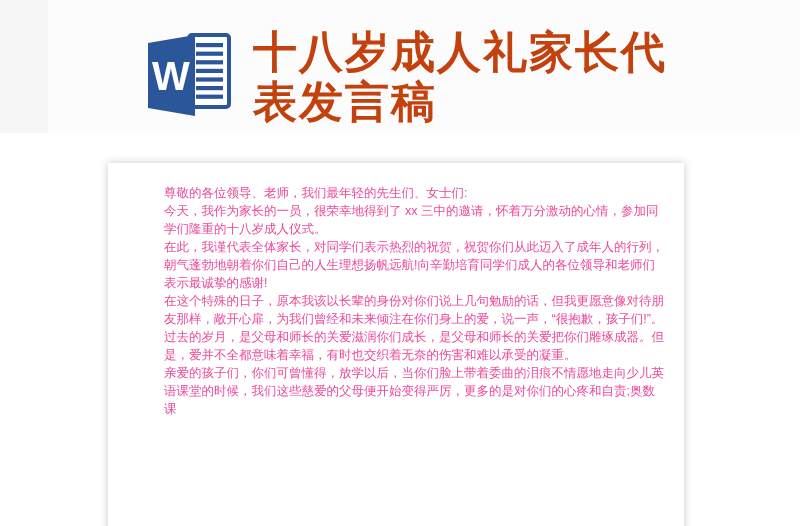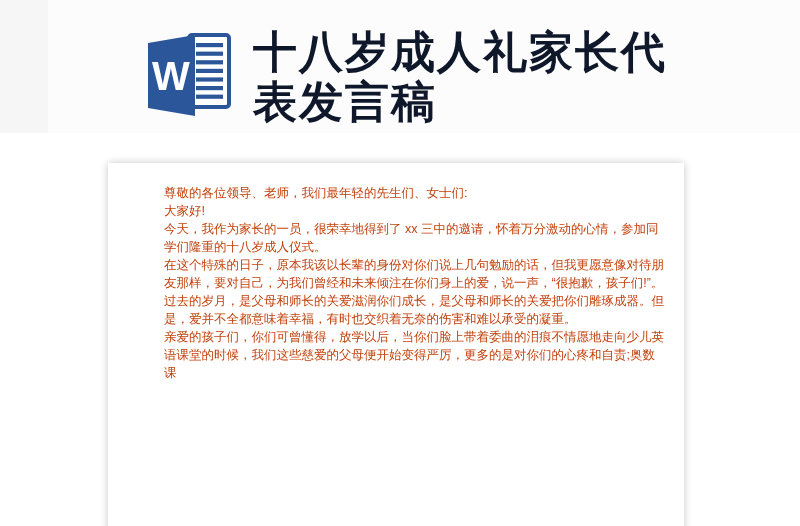--- a/index.html
+++ b/index.html
@@ -21,36 +21,36 @@
   }
   .header {
     position: absolute; left: 140px; top: 27px;
     display: flex; align-items: flex-start; gap: 21px;
   }
   .doc-icon { flex: 0 0 auto; margin-top: 5px; }
   .doc-icon svg { display: block; width: 92px; height: 86px; }
   .page-title {
     margin: 0; width: 446px;
     font-size: 44px; line-height: 50px;
-    font-weight: 700; color: #0f172a;
+    font-weight: 700; color: #c2410c;
     letter-spacing: 2px;
     word-break: break-all;
   }
   .sheet {
     position: absolute; left: 108px; top: 163px;
     width: 576px; height: 420px;
     background: #ffffff;
     box-shadow: 0 0 8px rgba(0,0,0,0.22);
     box-sizing: border-box;
     padding: 21px 20px 0 56px;
   }
   .doc-body p {
     margin: 0; padding: 0;
     font-size: 12.5px; line-height: 18px;
-    color: #c2410c;
+    color: #ec4899;
     text-align: left;
   }
 </style>
 </head>
 <body>
 
 <div class="top-band"></div>
 <div class="left-strip"></div>
 
 <header class="header">
@@ -69,18 +69,18 @@
       <polygon points="8,11 55,3 55,84 8,76" fill="#2b579a"></polygon>
       <text x="31" y="58" text-anchor="middle" font-size="40" font-weight="bold" fill="#ffffff" font-family="Liberation Sans, sans-serif">W</text>
     </svg>
   </div>
   <h1 class="page-title">十八岁成人礼家长代表发言稿</h1>
 </header>
 
 <div class="sheet">
   <div class="doc-body">
       <p>尊敬的各位领导、老师，我们最年轻的先生们、女士们:</p>
-      <p>大家好!</p>
       <p>今天，我作为家长的一员，很荣幸地得到了 xx 三中的邀请，怀着万分激动的心情，参加同学们隆重的十八岁成人仪式。</p>
-      <p>在这个特殊的日子，原本我该以长辈的身份对你们说上几句勉励的话，但我更愿意像对待朋友那样，要对自己，为我们曾经和未来倾注在你们身上的爱，说一声，“很抱歉，孩子们!”。过去的岁月，是父母和师长的关爱滋润你们成长，是父母和师长的关爱把你们雕琢成器。但是，爱并不全都意味着幸福，有时也交织着无奈的伤害和难以承受的凝重。</p>
+      <p>在此，我谨代表全体家长，对同学们表示热烈的祝贺，祝贺你们从此迈入了成年人的行列，朝气蓬勃地朝着你们自己的人生理想扬帆远航!向辛勤培育同学们成人的各位领导和老师们表示最诚挚的感谢!</p>
+      <p>在这个特殊的日子，原本我该以长辈的身份对你们说上几句勉励的话，但我更愿意像对待朋友那样，敞开心扉，为我们曾经和未来倾注在你们身上的爱，说一声，“很抱歉，孩子们!”。过去的岁月，是父母和师长的关爱滋润你们成长，是父母和师长的关爱把你们雕琢成器。但是，爱并不全都意味着幸福，有时也交织着无奈的伤害和难以承受的凝重。</p>
       <p>亲爱的孩子们，你们可曾懂得，放学以后，当你们脸上带着委曲的泪痕不情愿地走向少儿英语课堂的时候，我们这些慈爱的父母便开始变得严厉，更多的是对你们的心疼和自责;奥数课</p>
     </div>
 </div>
 
 </body></html>

